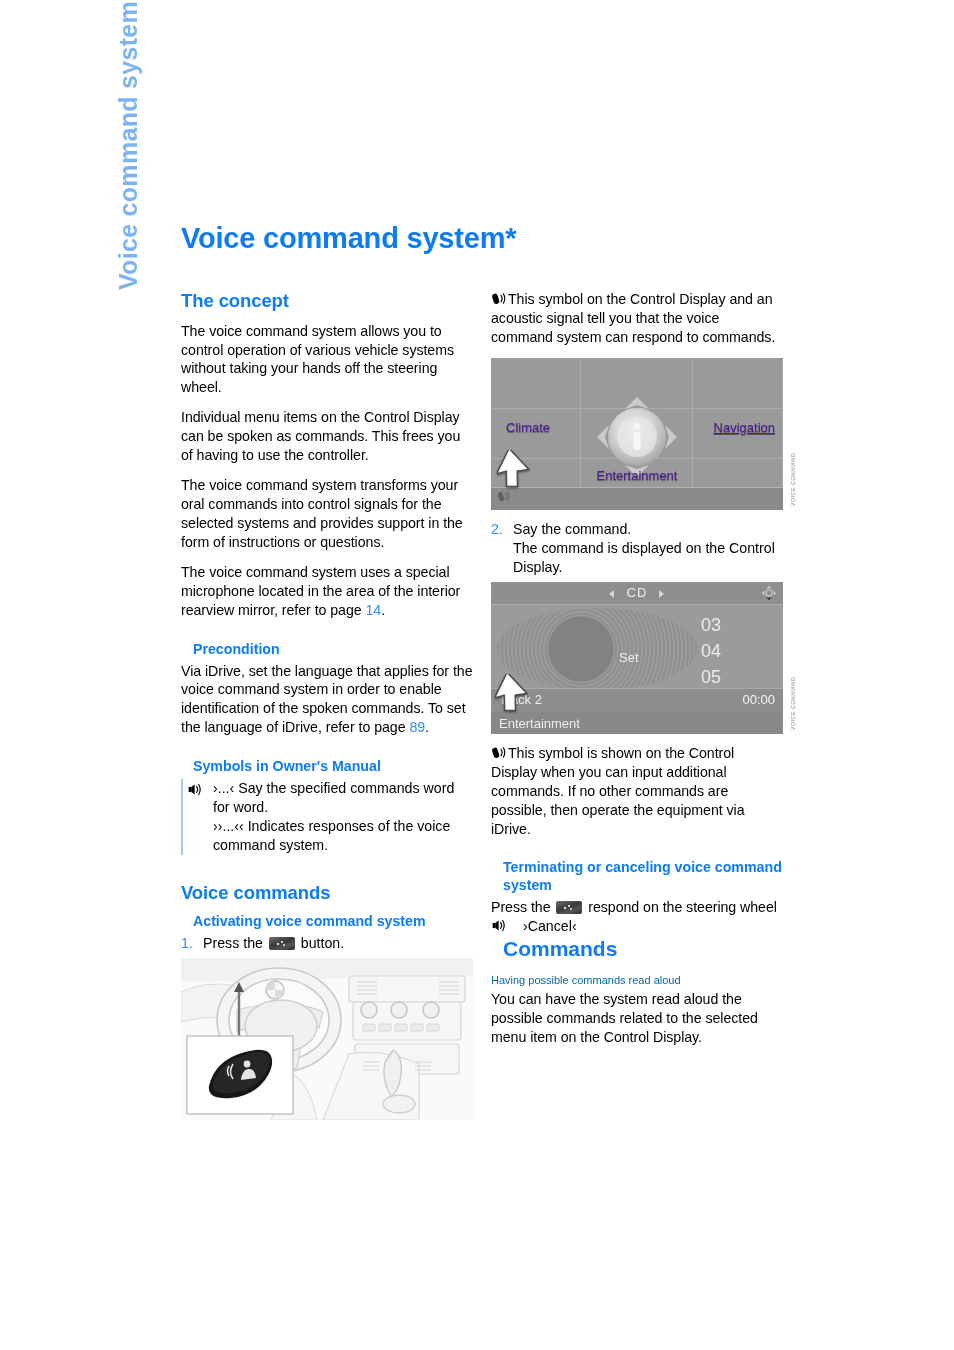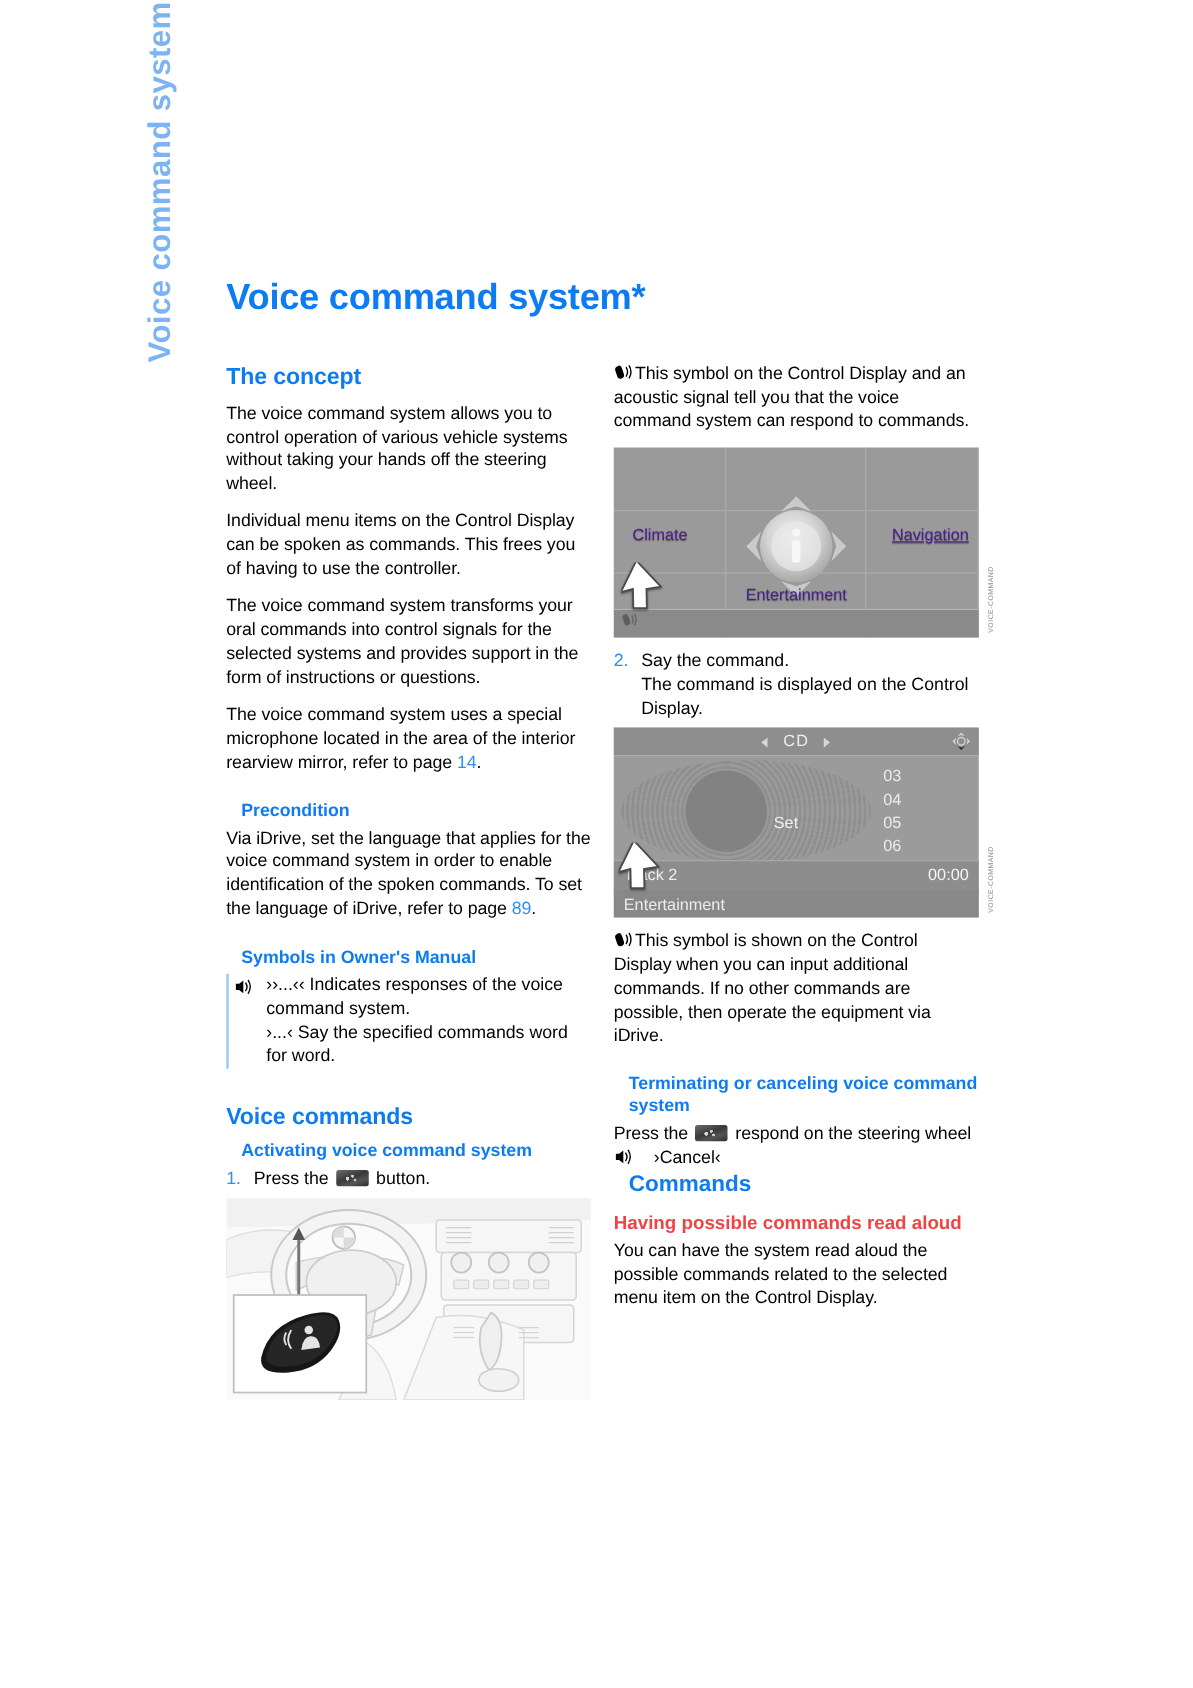--- a/index.html
+++ b/index.html
@@ -76,23 +76,23 @@
     letter-spacing: -0.1px;
   }
   h3.sub {
     font-size: 14.2px;
     font-weight: bold;
     color: #0d7cf2;
     margin: 0 0 3px 12px;
     line-height: 1.24;
   }
   h3.sub-light {
-    font-size: 15px;
-    font-weight: bold;
-    color: #ef4444;
+    font-size: 11px;
+    font-weight: normal;
+    color: #0369a1;
     margin: 0 0 3px 0;
     line-height: 1.24;
   }
   p.body {
     font-size: 14.2px;
     line-height: 1.335;
     margin: 0 0 11px 0;
     color: #000;
     letter-spacing: -0.05px;
   }
@@ -292,21 +292,21 @@
     position: absolute;
     left: 128px; top: 68px;
     color: #f0f0f0;
     font-size: 13px;
   }
   .cd-tracks {
     position: absolute;
     right: 62px;
     top: 30px;
     color: #ececec;
-    font-size: 13px;
+    font-size: 18px;
     line-height: 1.45;
     text-align: right;
     margin-left: 20px;
   }
   .cd-trackrow {
     position: absolute;
     left: 0; right: 0;
     top: 106px;
     height: 24px;
     background: #8d8d8d;
@@ -393,22 +393,22 @@
         <span class="glyph-speak" style="margin-left:4px;margin-top:2px;">
           <svg viewBox="0 0 20 20" width="17" height="17">
             <path d="M2 7 L2 13 L5 13 L5 7 Z" fill="#000"></path>
             <path d="M5 7 L9 4 L9 16 L5 13 Z" fill="#000"></path>
             <path d="M11 6 q3 4 0 8" stroke="#000" stroke-width="1.3" fill="none"></path>
             <path d="M13.5 3.5 q4 6.5 0 13" stroke="#000" stroke-width="1.3" fill="none"></path>
           </svg>
         </span>
       </div>
       <div class="symtext">
+        <div>›...‹ Say the specified commands word for word.</div>
         <div>››...‹‹ Indicates responses of the voice command system.</div>
-        <div>›...‹ Say the specified commands word for word.</div>
       </div>
     </div>
 
     <div class="gap-m"></div>
 
     <h2 class="sec">Voice commands</h2>
 
     <h3 class="sub">Activating voice command system</h3>
 
     <div class="step">
@@ -646,21 +646,21 @@
             <path d="M2 7 L2 13 L5 13 L5 7 Z" fill="#000"></path>
             <path d="M5 7 L9 4 L9 16 L5 13 Z" fill="#000"></path>
             <path d="M11 6 q3 4 0 8" stroke="#000" stroke-width="1.3" fill="none"></path>
             <path d="M13.5 3.5 q4 6.5 0 13" stroke="#000" stroke-width="1.3" fill="none"></path>
           </svg>
         </span>
       </div>
       <div class="symtext">›Cancel‹</div>
     </div>
 
-    <h3 class="sub" style="font-size:18px;margin-bottom:12px;">Commands</h3>
+    <h3 class="sub" style="font-size:21px;margin-bottom:12px;">Commands</h3>
 
     <h3 class="sub-light">Having possible commands read aloud</h3>
     <p class="body">You can have the system read aloud the possible commands related to the selected menu item on the Control Display.</p>
 
   </div>
 
   <div class="footer">
     
     
     

